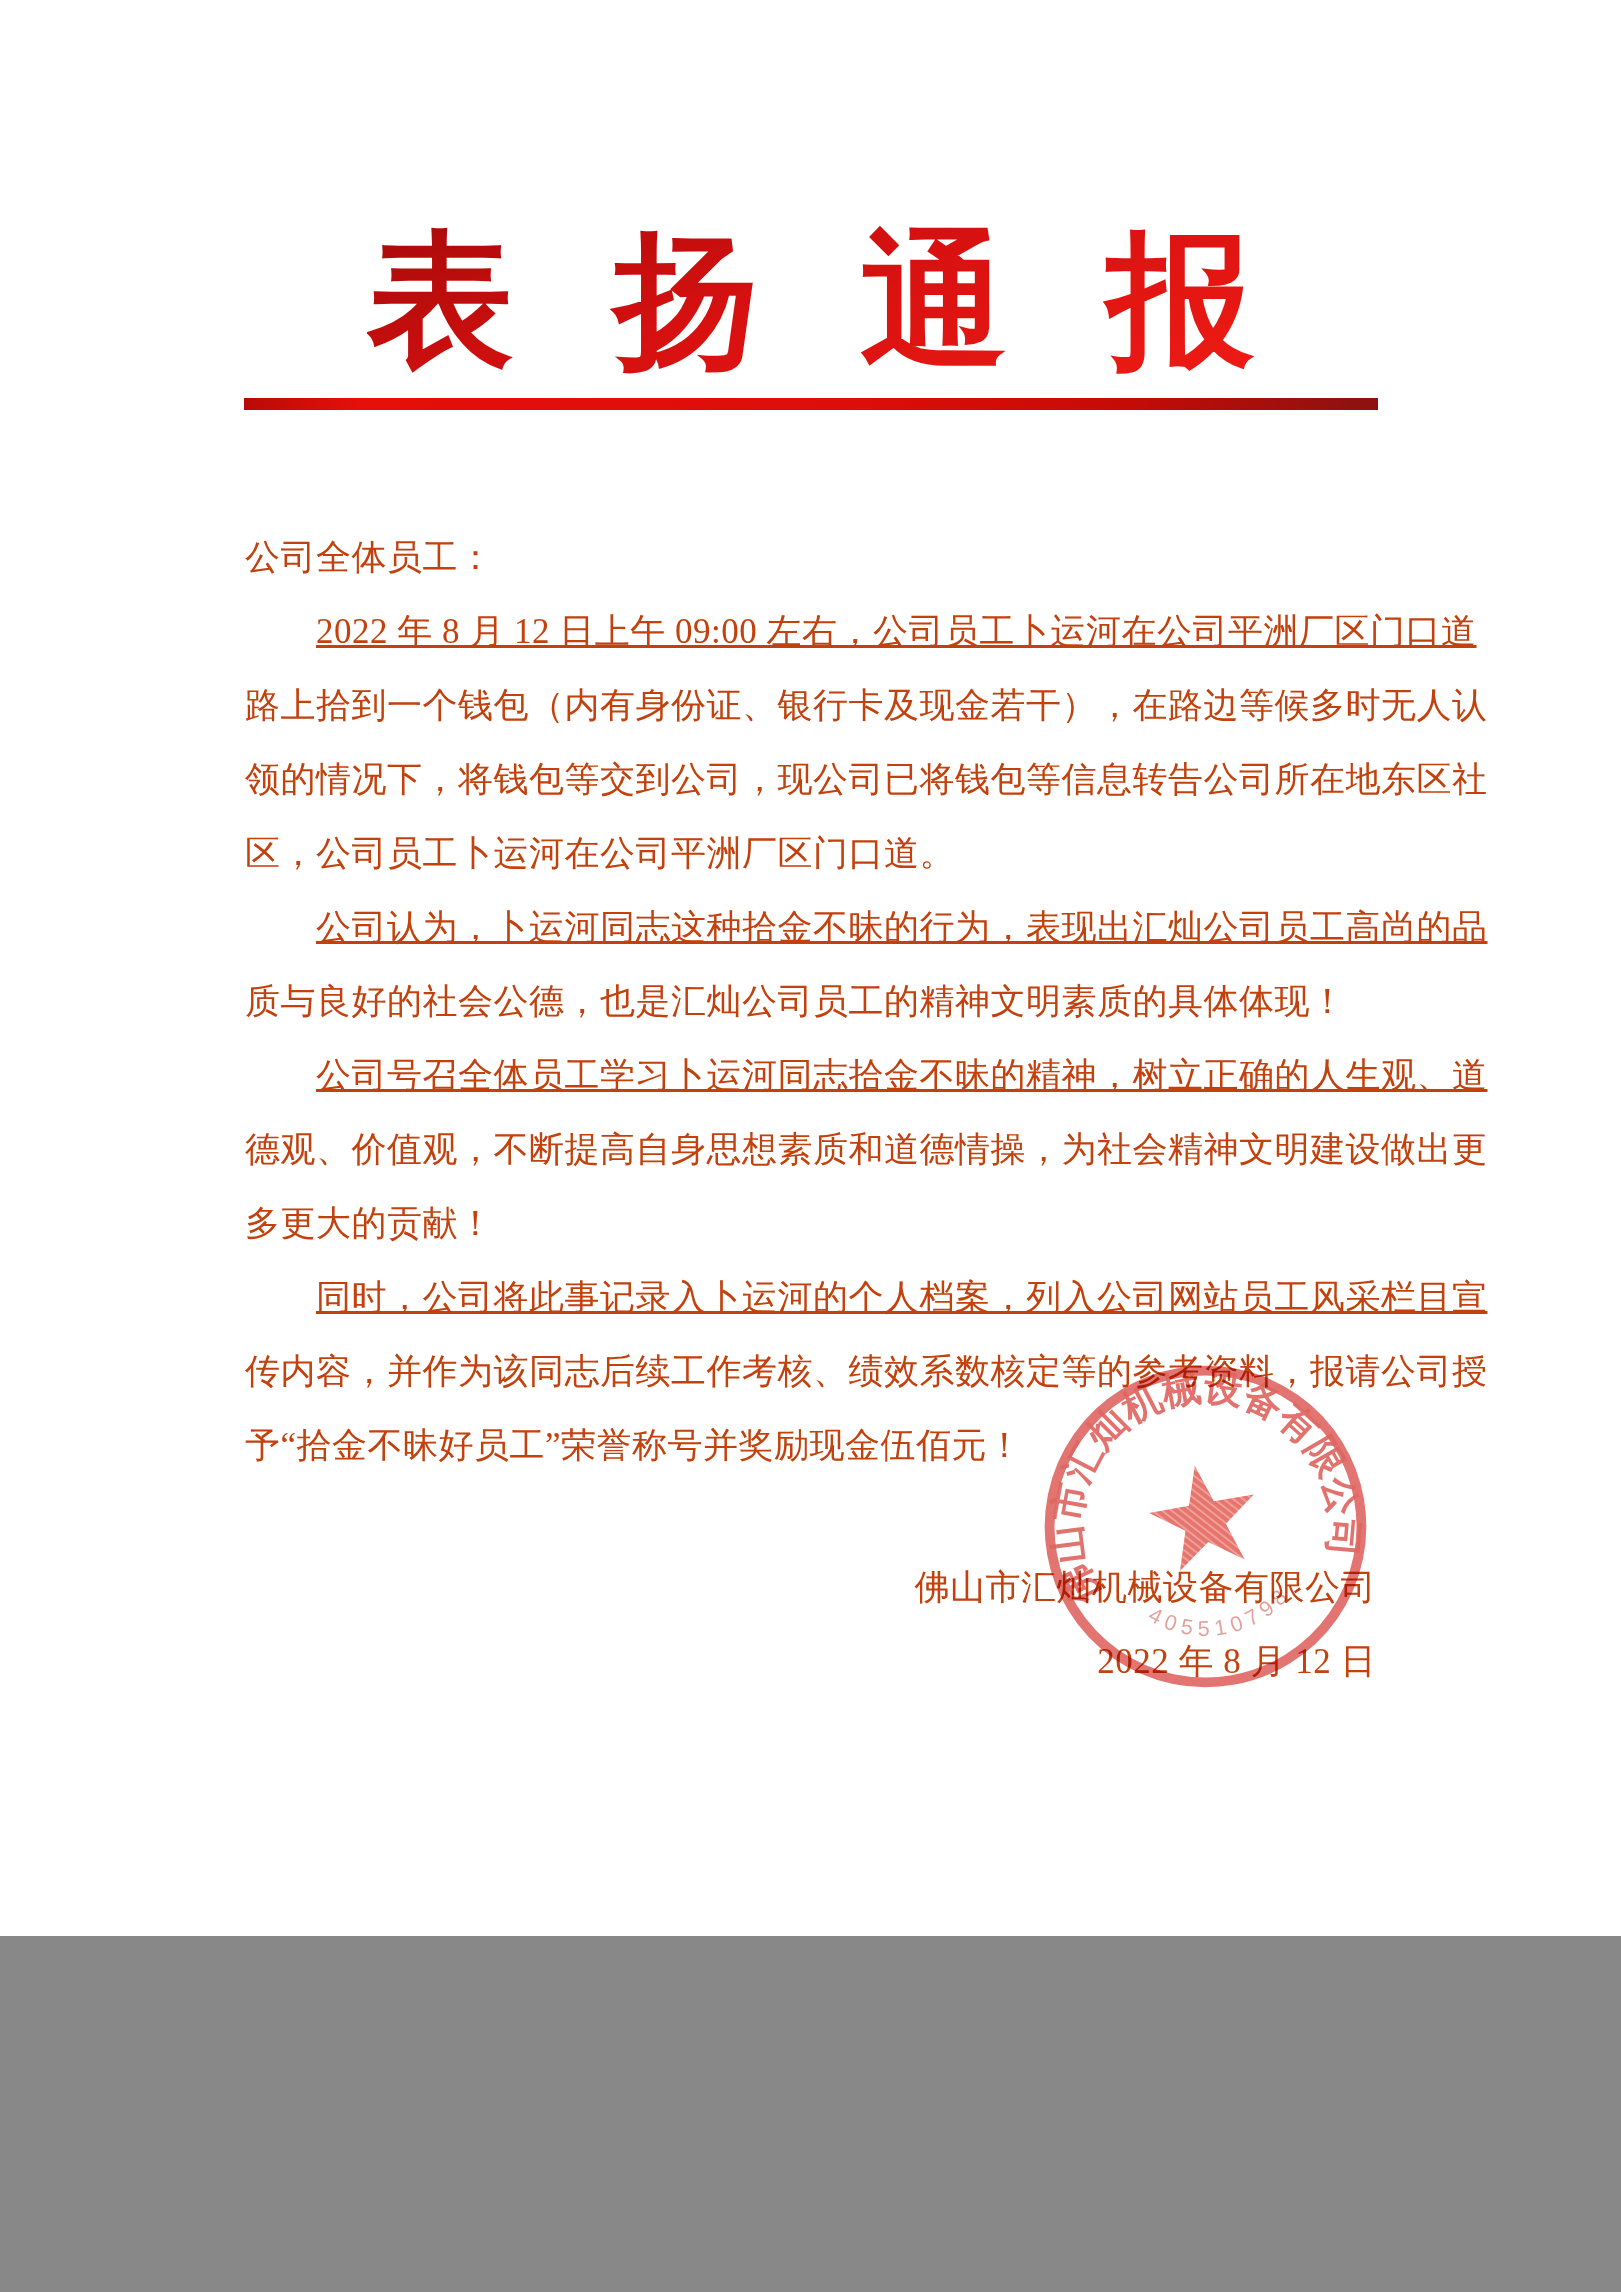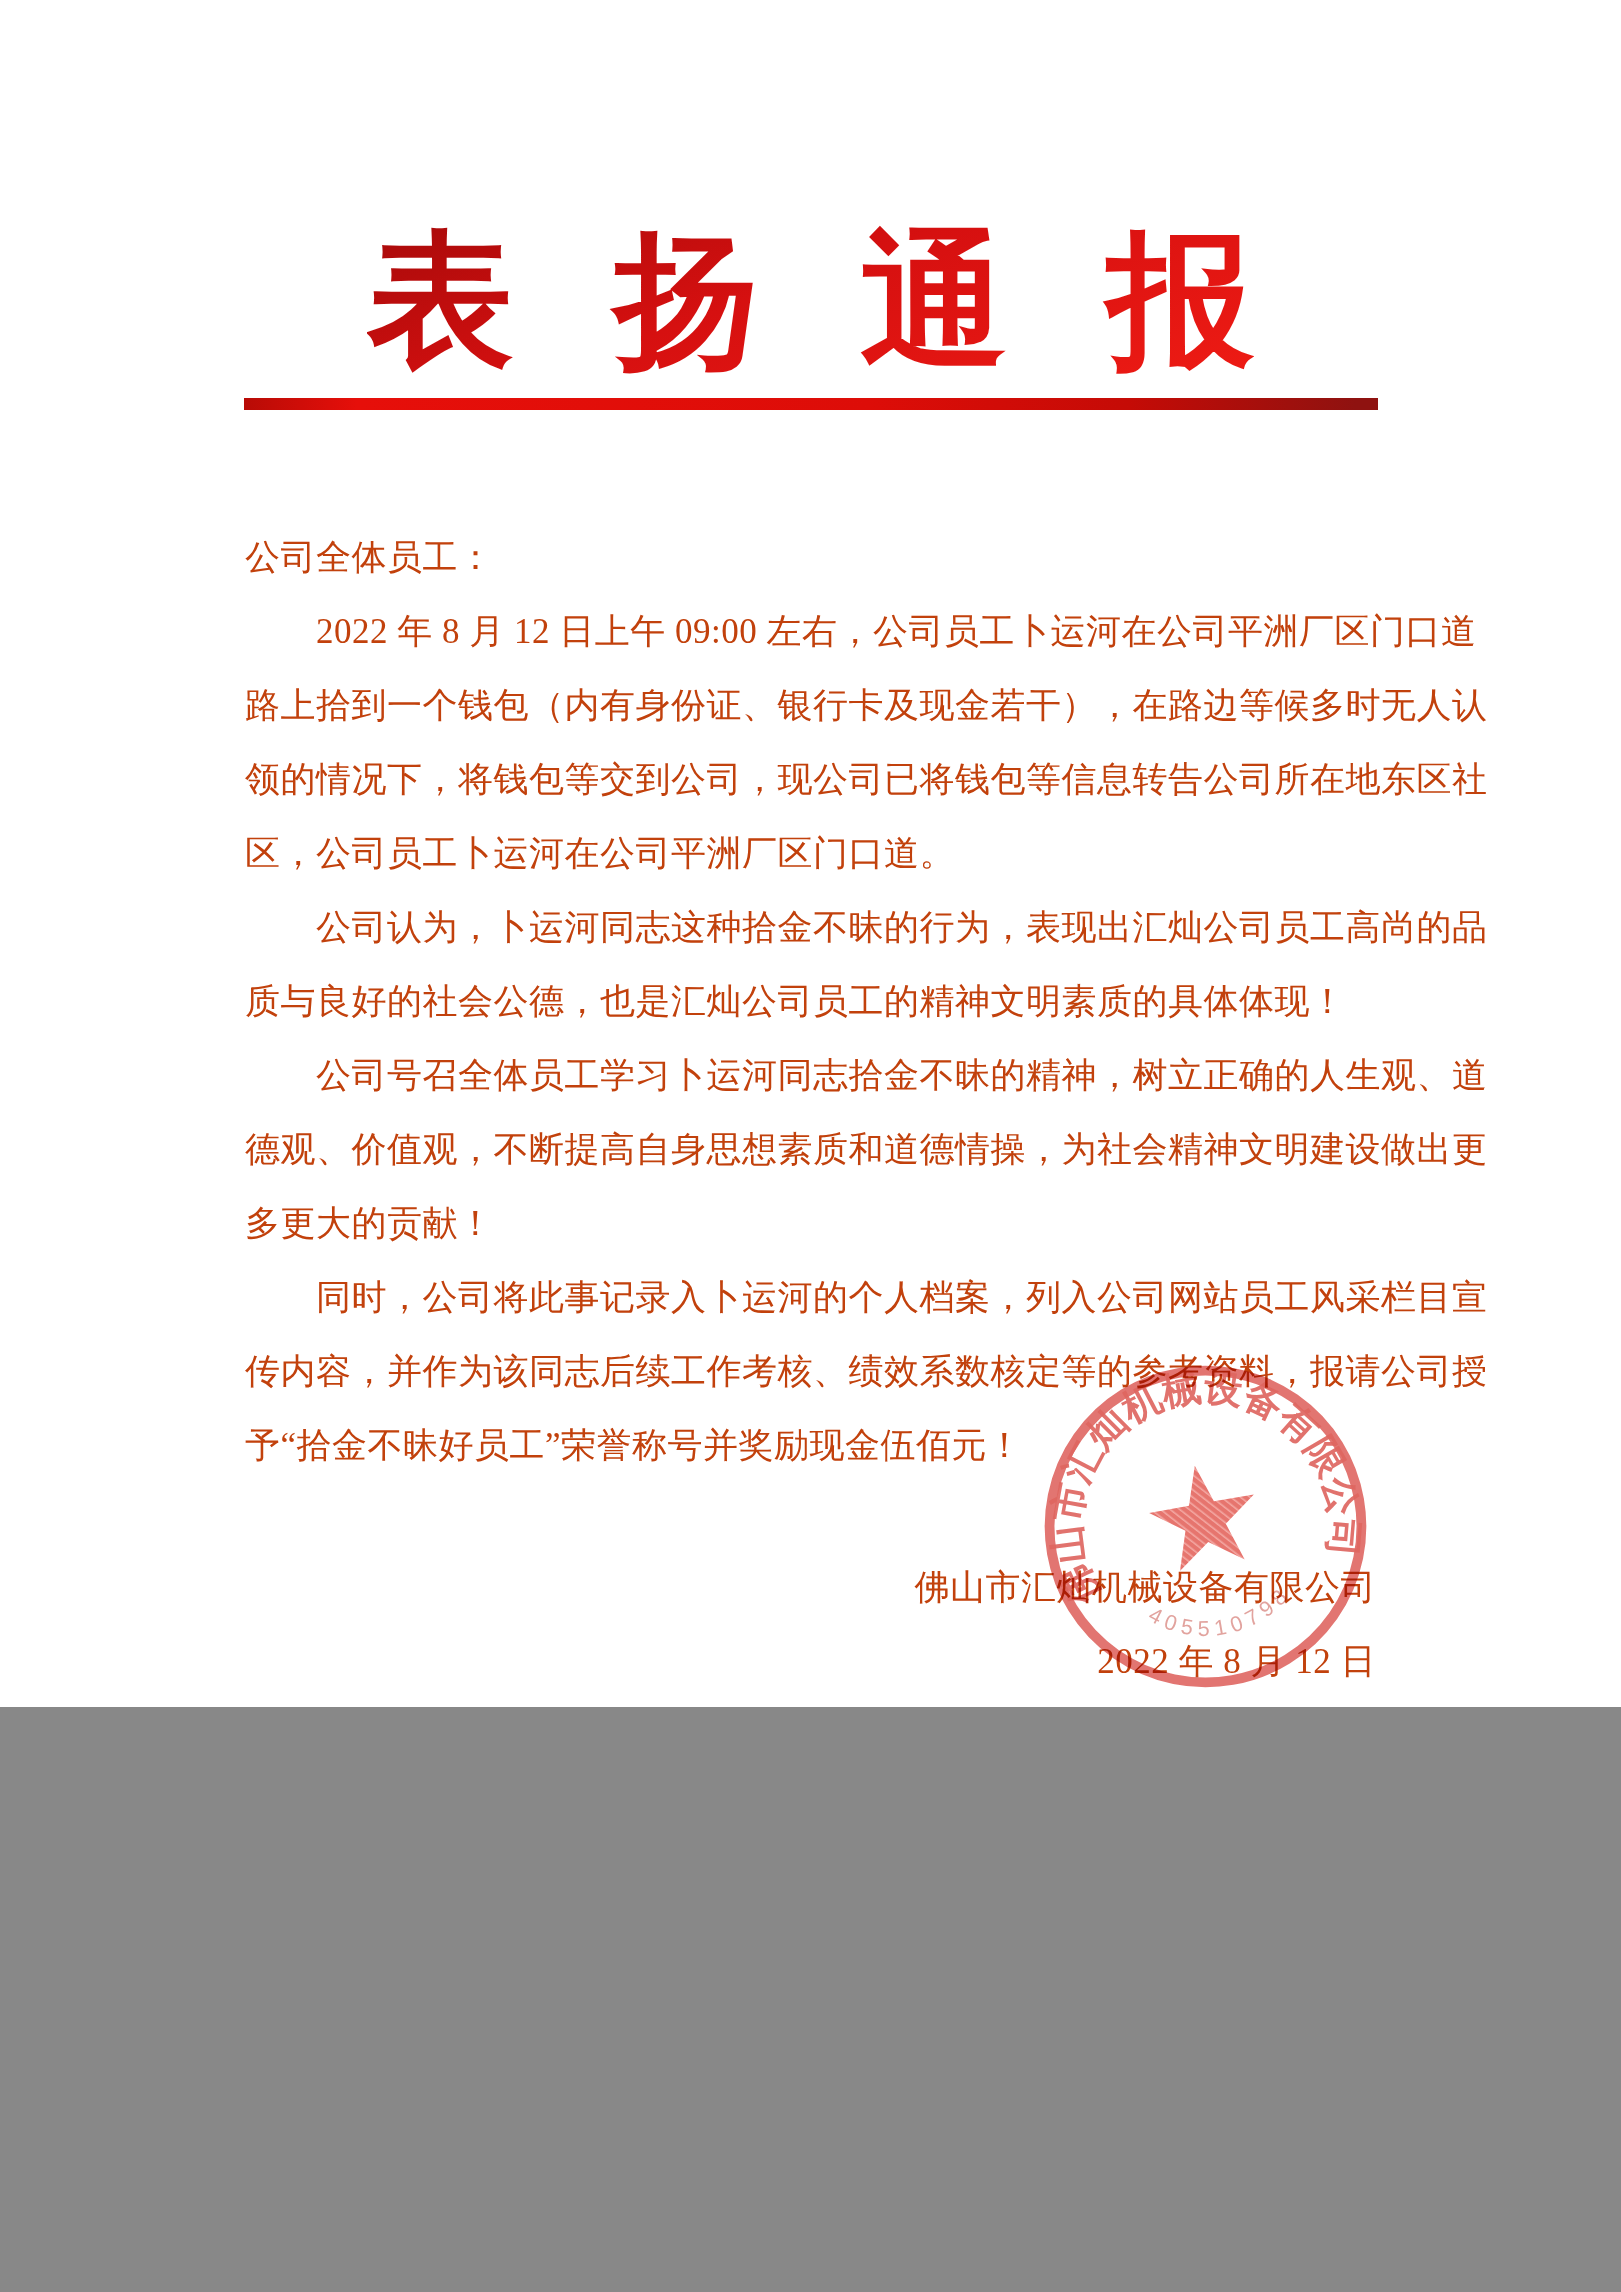--- a/index.html
+++ b/index.html
@@ -1,18 +1,18 @@
 <!DOCTYPE html>
 <html><head>
 <meta charset="utf-8">
 <style>
   html,body{margin:0;padding:0;background:#888;}
   .page{
     position:relative;
-    width:1621px;height:1707px;
+    width:1621px;height:1936px;
     margin:0 auto;
     background:#ffffff;
     overflow:hidden;
     font-family:"Liberation Serif","DejaVu Serif",serif;
   }
   
   .doc-title{
     position:absolute;
     top:223px;left:0;right:0;
     width:887px;margin:0 auto;
@@ -35,21 +35,21 @@
   .body-text{
     position:absolute;
     left:245px;top:521px;
     width:1188px;
     font-size:35px;
     line-height:74px;
     color:#c2410c;
     letter-spacing:0.5px;
   }
   .body-line{white-space:nowrap;}
-  .body-line.indent{padding-left:71px;}
+  .body-line.indent{padding-left:71px;text-decoration:underline;}
   .sig-line{
     text-align:right;
     padding-right:57px;
     white-space:nowrap;
   }
   
   .seal{
     position:absolute;
     left:1029px;top:1350px;
     width:353px;height:353px;

